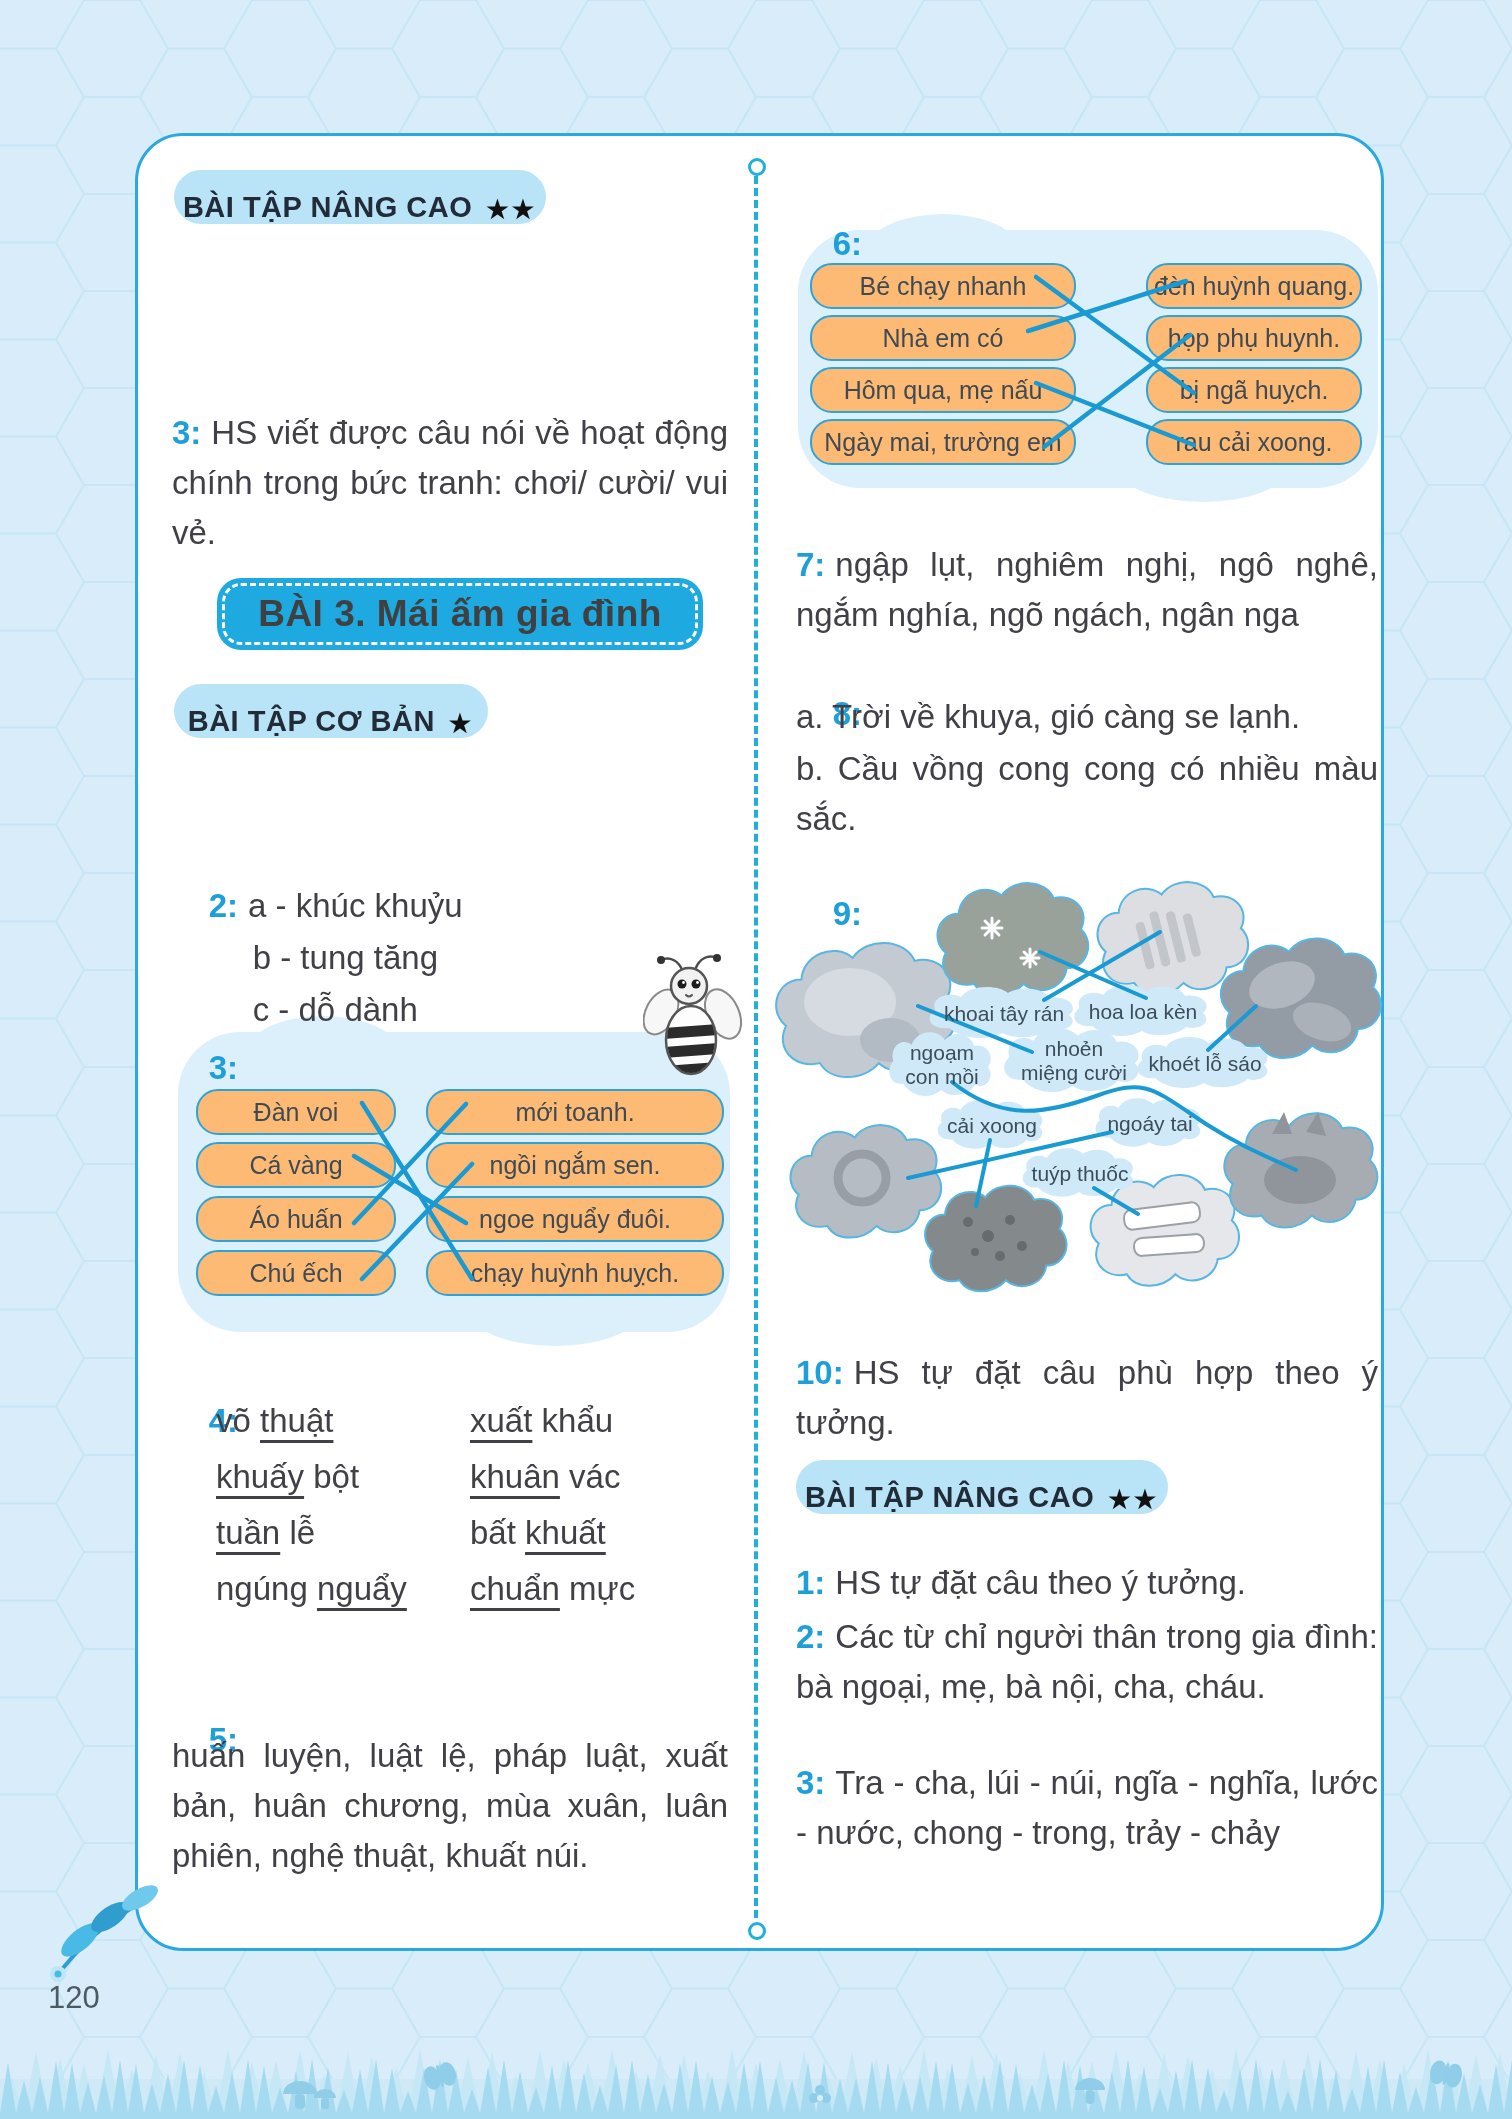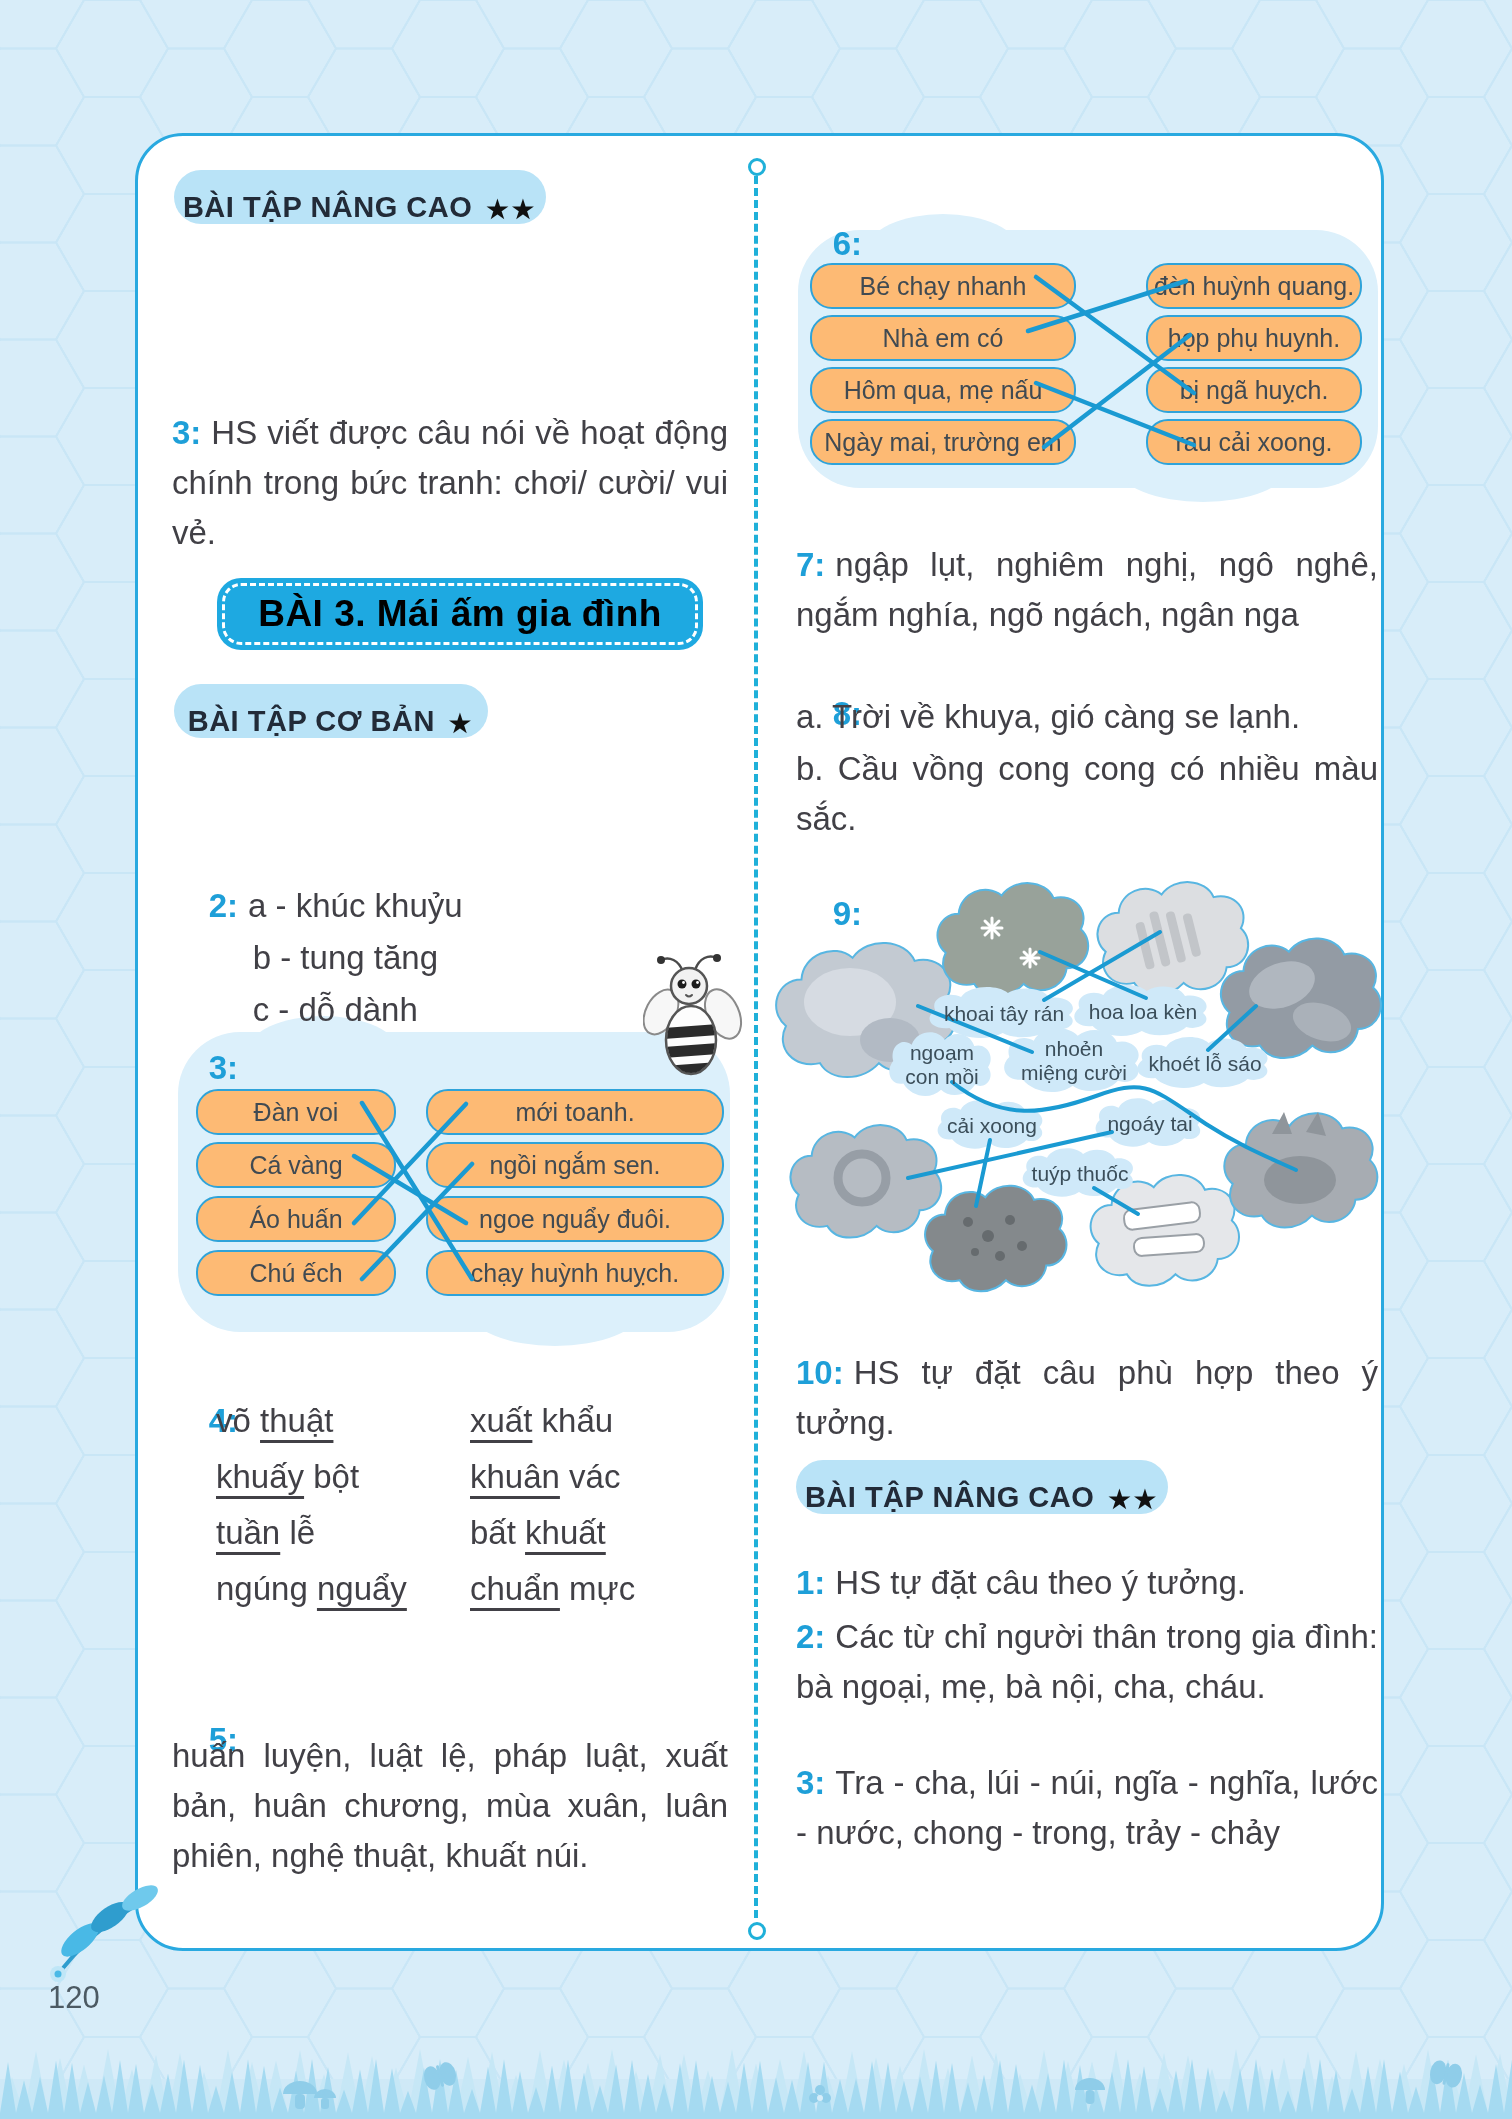--- a/index.html
+++ b/index.html
@@ -10,21 +10,21 @@
         background:#ffffff;border:3px solid #29a9e0;border-radius:48px;z-index:1;}
   .divider{position:absolute;left:754px;top:176px;height:1742px;border-left:4px dashed #1fb0d9;z-index:2;}
   .divider-dot{position:absolute;width:12px;height:12px;border:3px solid #1fb0d9;border-radius:50%;
         background:#fff;left:748px;z-index:2;}
   .badge{position:absolute;background:#b9e3f7;border-radius:28px;display:flex;align-items:flex-end;
         justify-content:center;font-weight:bold;font-size:29px;color:#222b38;letter-spacing:.5px;z-index:3;}
   .badge .stars{color:#111;margin-left:14px;font-size:25px;letter-spacing:3px;}
   .lesson{position:absolute;left:217px;top:578px;width:486px;height:72px;background:#1ea9e1;
         border-radius:24px;display:flex;align-items:center;justify-content:center;z-index:3;}
   .lesson-inner{position:absolute;inset:5px;border:3px dashed #fff;border-radius:19px;}
-  .lesson-text{font-size:37px;font-weight:bold;color:#000000;letter-spacing:.5px;}
+  .lesson-text{font-size:37px;font-weight:bold;color:#404040;letter-spacing:.5px;}
   .para{position:absolute;font-size:33px;line-height:50px;color:#414046;text-align:justify;z-index:3;}
   .para.nojust{text-align:left;}
   .num{color:#1e9fd8;font-weight:bold;margin-right:10px;}
   .numline{position:absolute;font-size:33px;line-height:44px;color:#414046;white-space:pre;z-index:3;}
   .panel{position:absolute;background:#dcf0fb;border-radius:62px;z-index:2;}
   .panel:before{content:"";position:absolute;width:150px;height:70px;border-radius:50%;
         background:#dcf0fb;top:-16px;left:70px;}
   .panel:after{content:"";position:absolute;width:170px;height:70px;border-radius:50%;
         background:#dcf0fb;bottom:-14px;right:90px;}
   .match-box{position:absolute;background:#fdba74;border:2px solid #2fa3d9;border-radius:22px;

